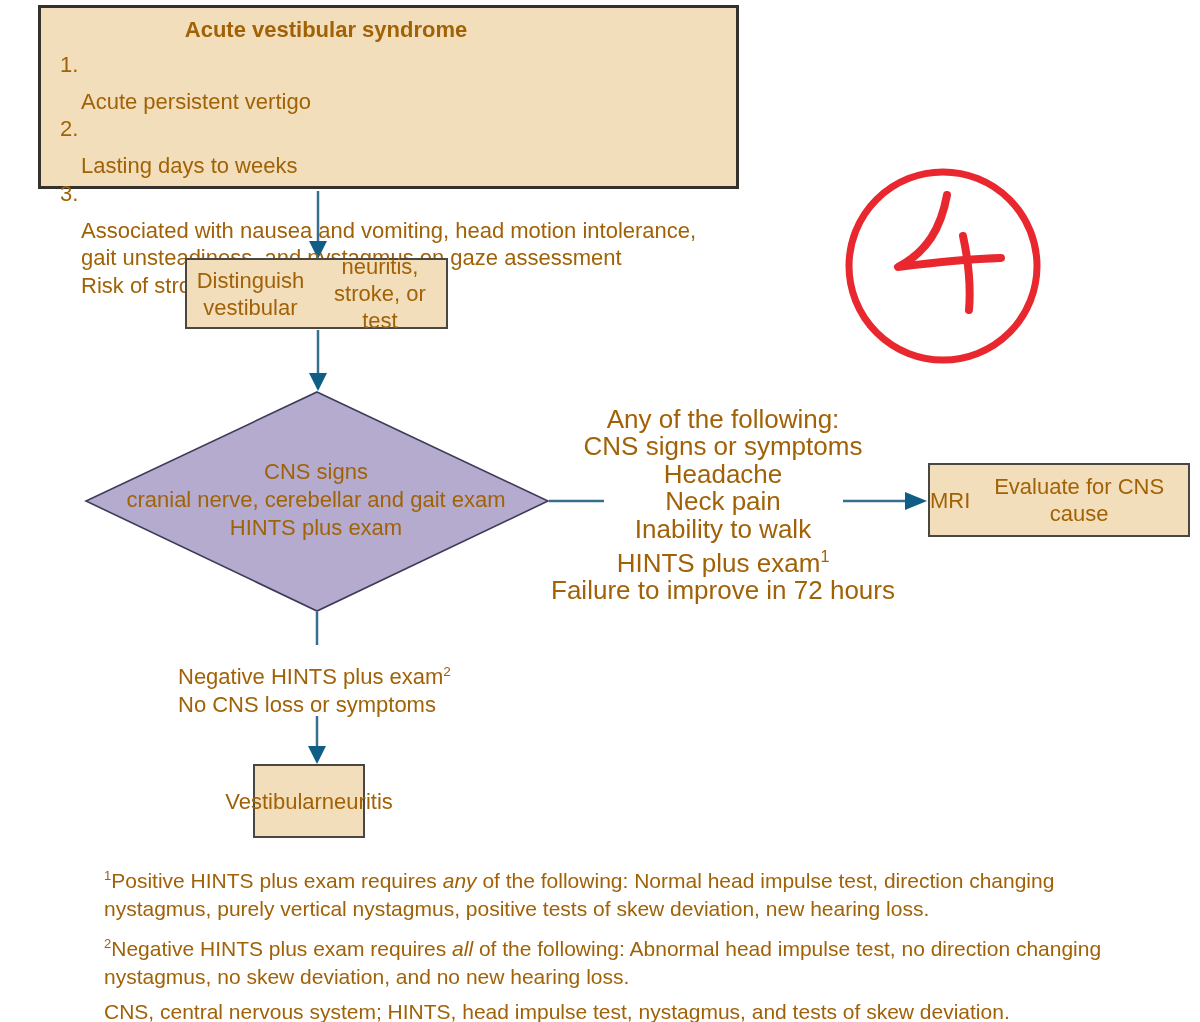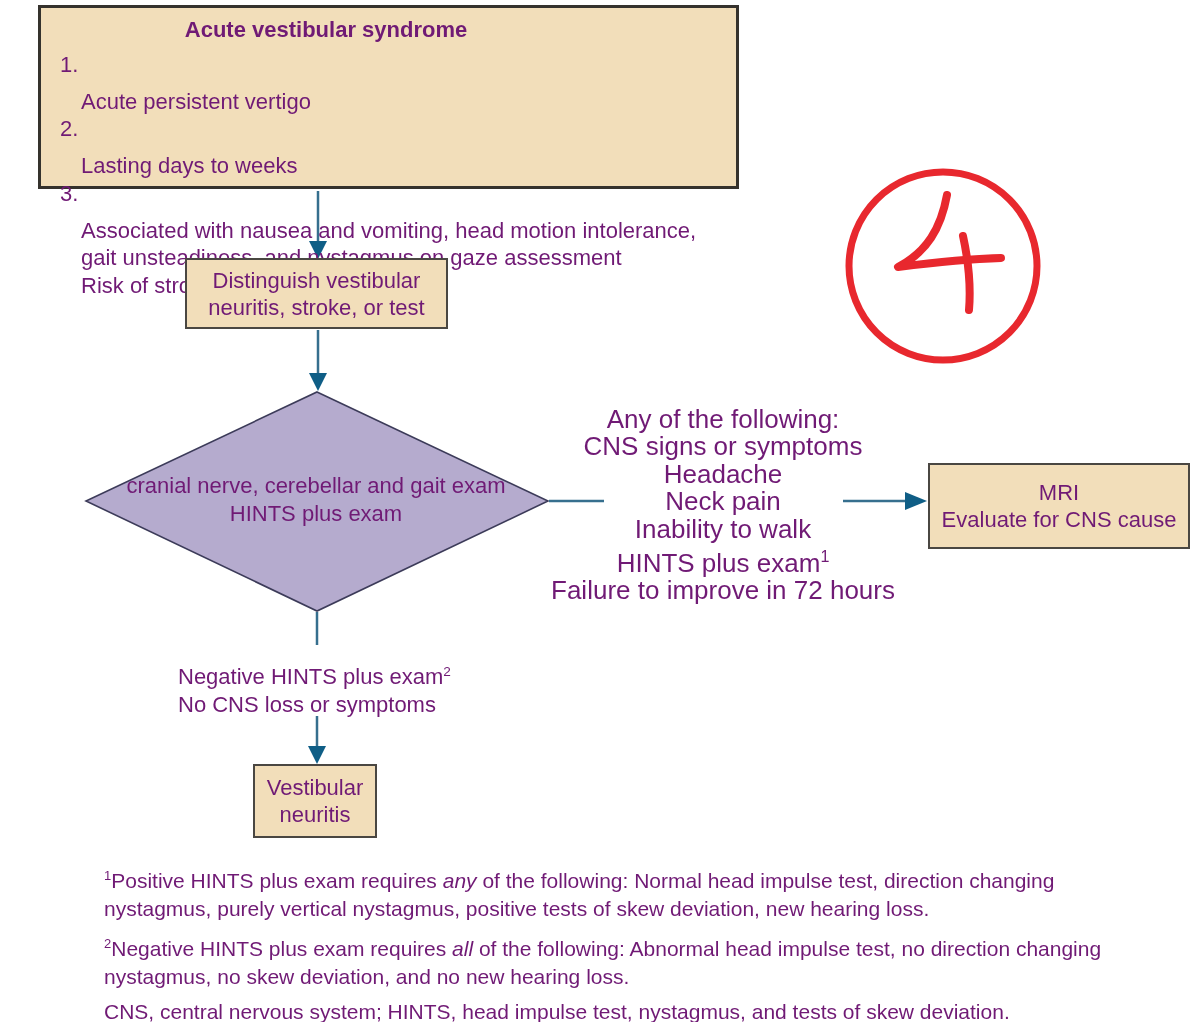--- a/index.html
+++ b/index.html
@@ -3,34 +3,34 @@
 <meta charset="utf-8">
 <style>
   * { box-sizing: border-box; }
   html,body { margin:0; padding:0; background:#ffffff; }
   #stage {
     position: relative;
     width: 1200px;
     height: 1022px;
     background: #ffffff;
     font-family: "Liberation Sans", sans-serif;
-    color: #701a75;
+    color: #a16207;
     overflow: hidden;
   }
   svg.overlay {
     position: absolute;
     left: 0; top: 0;
     width: 1200px; height: 1022px;
   }
   .flow-box {
     position: absolute;
     background: #f2deba;
     border: 2px solid #4a4742;
     display: flex;
-    flex-direction: column;
+    flex-direction: row;
     align-items: center;
     justify-content: center;
     text-align: center;
     font-size: 22px;
     line-height: 27px;
   }
   #top-box {
     left: 38px; top: 5px;
     width: 701px; height: 184px;
     background: #f2deba;
@@ -44,22 +44,22 @@
     font-weight: bold;
     text-align: center;
     padding-right: 134px;
     margin-bottom: 7px;
   }
   .list-item { display: flex; }
   .list-item .num { width: 21px; flex: 0 0 21px; }
   .list-item .txt { flex: 1; margin-top: 37px; }
   #top-box .note { margin-left: 21px; }
   #distinguish-box { left: 185px; top: 258px; width: 263px; height: 71px; }
-  #mri-box { left: 928px; top: 463px; width: 262px; height: 86px; }
-  #vestibular-box { left: 253px; top: 764px; width: 124px; height: 74px; }
+  #mri-box { left: 928px; top: 463px; width: 262px; height: 74px; }
+  #vestibular-box { left: 253px; top: 764px; width: 112px; height: 74px; }
   #diamond-label {
     position: absolute;
     left: 316px; top: 500px;
     transform: translate(-50%, -50%);
     width: 470px;
     text-align: center;
     font-size: 22px;
     line-height: 28px;
   }
   #positive-branch {
@@ -150,20 +150,21 @@
     </div>
     <div class="note">Risk of stroke 25%</div>
   </div>
 
   <div id="distinguish-box" class="flow-box">
     <div>Distinguish vestibular</div>
     <div>neuritis, stroke, or test</div>
   </div>
 
   <div id="diamond-label">
+    <div>CNS signs</div>
     <div>cranial nerve, cerebellar and gait exam</div>
     <div>HINTS plus exam</div>
   </div>
 
   <div id="positive-branch">
     <div>Any of the following:</div>
     <div>CNS signs or symptoms</div>
     <div>Headache</div>
     <div>Neck pain</div>
     <div>Inability to walk</div>

